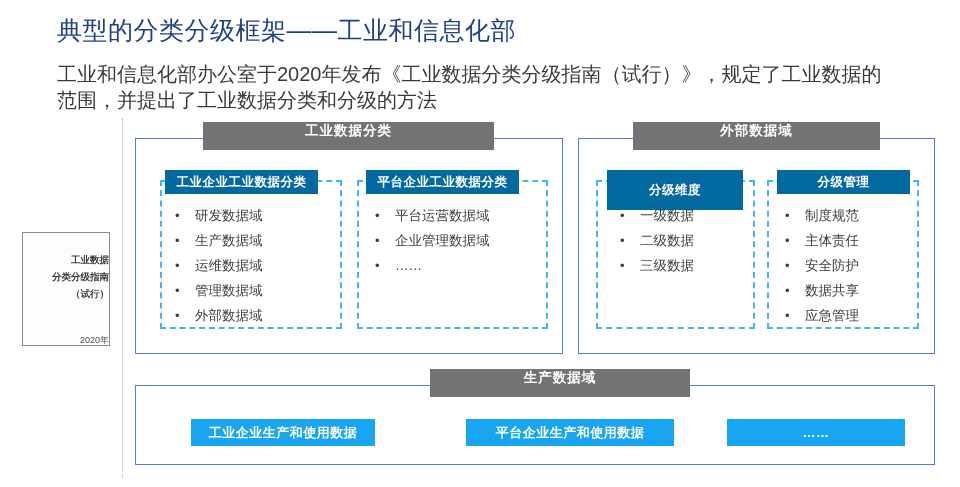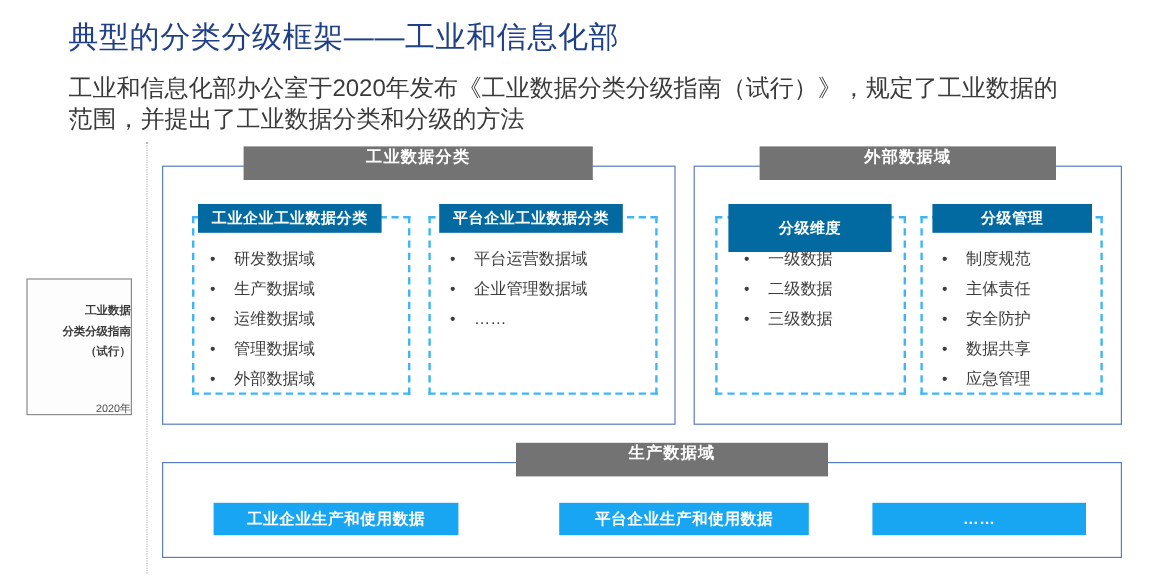--- a/index.html
+++ b/index.html
@@ -266,21 +266,21 @@
   <li>
       <span class="bdot">•</span>
       <span class="btxt">应急管理</span>
     </li>
 </ul>
 
 <div class="panel" style="left:135px; top:385px; width:800px; height:80px;"></div>
 <div class="panel-head" style="left:430px; top:369px; width:260px; height:28px;">
   <span>生产数据域</span>
 </div>
-<div class="chip" style="left:178px; top:419px; width:204px; height:27px;">
+<div class="chip" style="left:191px; top:419px; width:184px; height:27px;">
   <span>工业企业生产和使用数据</span>
 </div>
 <div class="chip" style="left:466px; top:419px; width:208px; height:27px;">
   <span>平台企业生产和使用数据</span>
 </div>
 <div class="chip" style="left:727px; top:419px; width:178px; height:27px;">
   <span>……</span>
 </div>
 
 </body></html>

